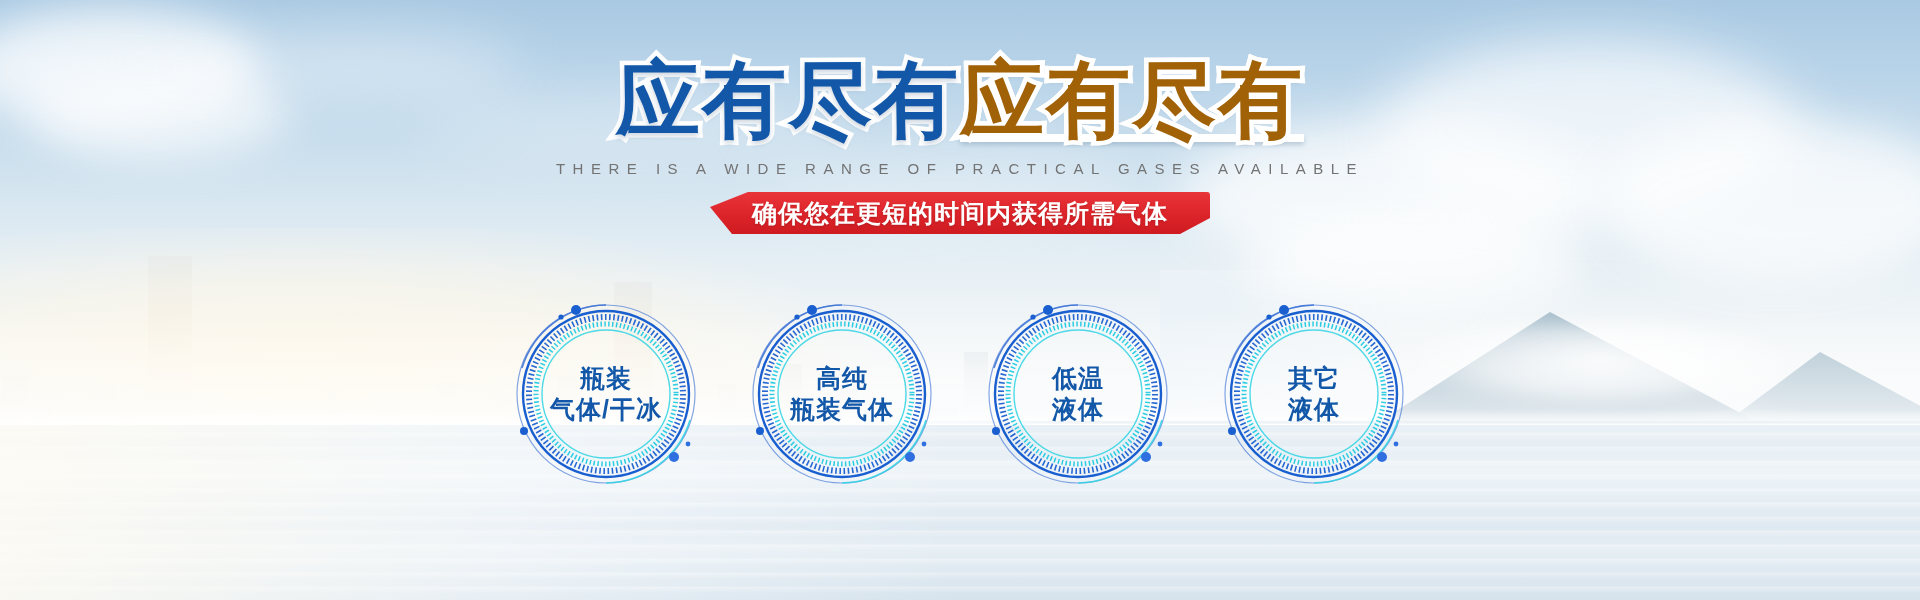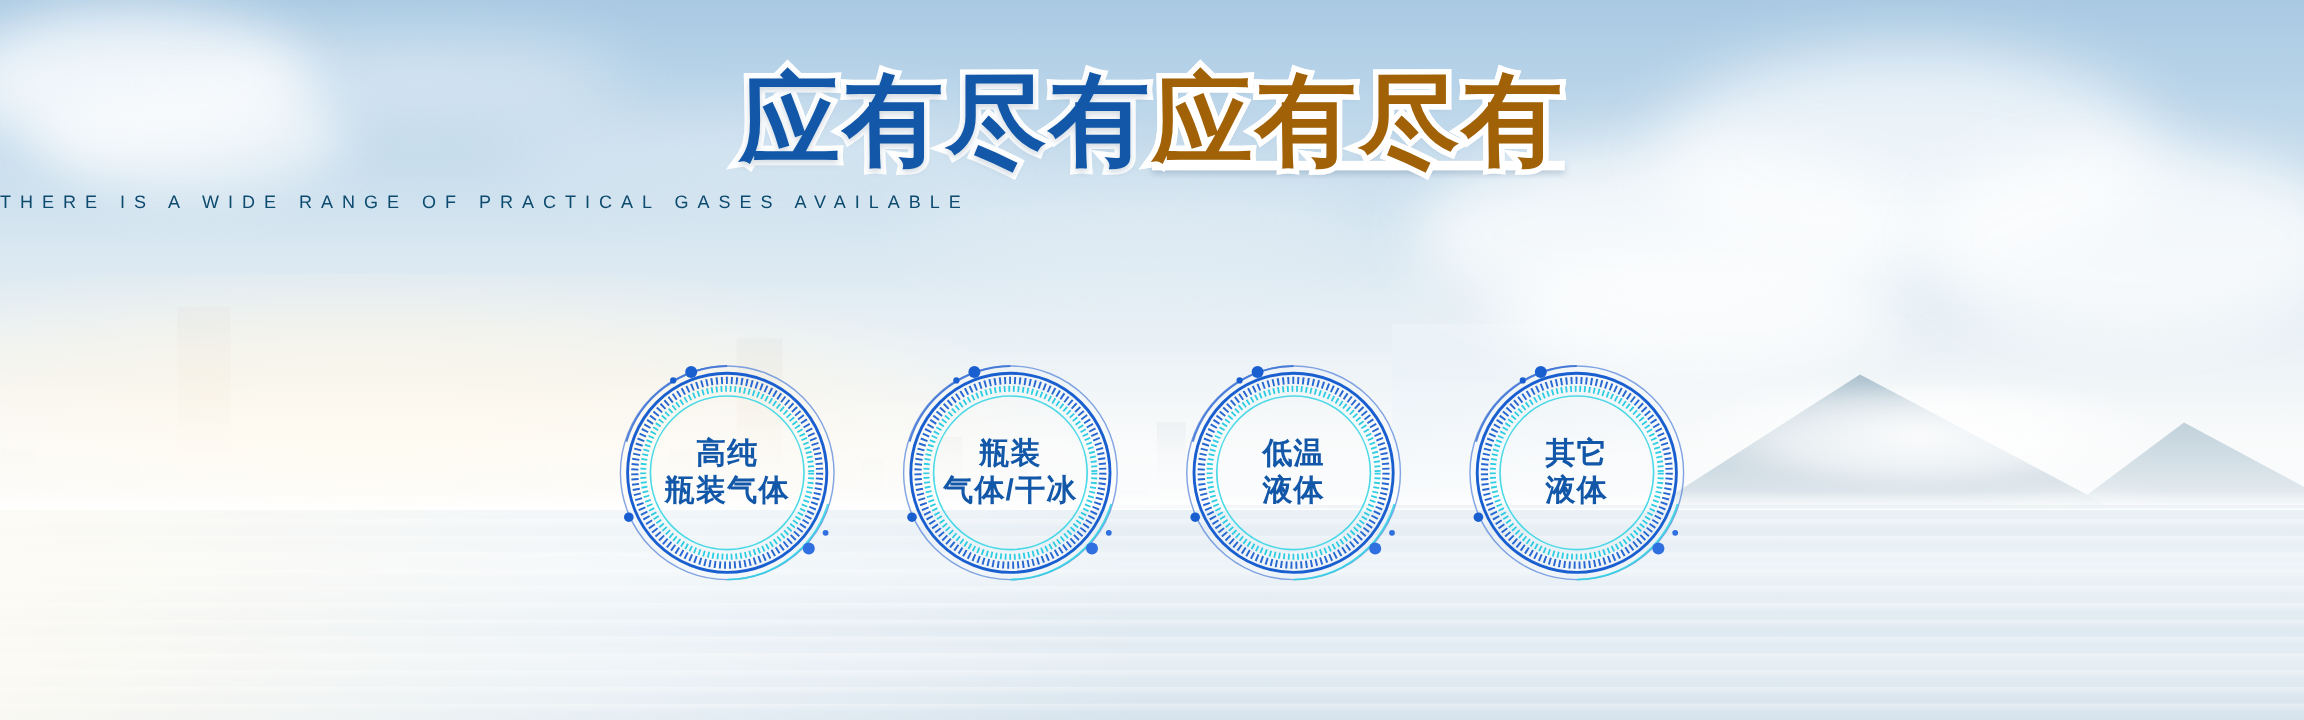--- a/index.html
+++ b/index.html
@@ -147,23 +147,24 @@
   .headline span {
     -webkit-text-stroke:9px #ffffff;
     paint-order:stroke fill;
     text-shadow:0 3px 5px rgba(90,120,150,.30);
   }
   .hl-blue { color:#1358a8; }
   .hl-red  { color:#a16207;text-decoration:underline; }
 
   .subtitle-en {
     position:absolute; left:0; right:0; top:160px;
+    text-align:center;
     font-size:15px;
     letter-spacing:7.5px;
-    color:#0c4a6e;
+    color:#737373;
     font-weight:500;
     white-space:nowrap;
   }
 
   
   .ribbon-wrap {
     position:absolute; left:50%; top:192px;
     transform:translateX(-50%);
     width:500px; height:42px;
   }
@@ -280,22 +281,47 @@
   <div class="horizon"></div>
   <div class="shore"></div>
   <div class="water"></div>
 
   <div class="headline">
     <span class="hl-blue">应有尽有</span><span class="hl-red">应有尽有</span>
   </div>
 
   <div class="subtitle-en">THERE IS A WIDE RANGE OF PRACTICAL GASES AVAILABLE</div>
 
+  <div class="ribbon-wrap">
+    <div class="ribbon"></div>
+    <div class="ribbon-text">确保您在更短的时间内获得所需气体</div>
+  </div>
 
   <div class="badges">
+
+    <div class="badge">
+      <svg viewBox="0 0 188 188">
+        <circle cx="94" cy="94" r="89" fill="none" stroke="#4f7fd8" stroke-width="1.2" opacity=".7"></circle>
+        <circle cx="94" cy="94" r="83" fill="none" stroke="#1a5fd0" stroke-width="2.4"></circle>
+        <circle cx="94" cy="94" r="77" fill="none" stroke="#1a5fd0" stroke-width="6" stroke-dasharray="1.6 2.6" opacity=".95"></circle>
+        <circle cx="94" cy="94" r="70" fill="none" stroke="#16c8e0" stroke-width="5" stroke-dasharray="1.5 2.4" opacity=".9"></circle>
+        <circle cx="94" cy="94" r="64" fill="none" stroke="#2fd4e4" stroke-width="1.4" opacity=".85"></circle>
+        <path d="M 94 5 A 89 89 0 0 0 10 68" fill="none" stroke="#3f74d6" stroke-width="1.6" opacity=".9"></path>
+        <path d="M 94 183 A 89 89 0 0 0 178 120" fill="none" stroke="#2fd4e4" stroke-width="1.6" opacity=".85"></path>
+        <circle cx="64" cy="10" r="5" fill="#1a5fd0"></circle>
+        <circle cx="49" cy="17" r="2.6" fill="#1a5fd0"></circle>
+        <circle cx="12" cy="131" r="4" fill="#1a5fd0"></circle>
+        <circle cx="162" cy="157" r="5" fill="#2f6fe0"></circle>
+        <circle cx="176" cy="144" r="2.4" fill="#2f6fe0"></circle>
+      </svg>
+      <div class="badge-label">
+        <span class="l1">瓶装</span>
+        <span class="l2">气体/干冰</span>
+      </div>
+    </div>
 
     <div class="badge">
       <svg viewBox="0 0 188 188">
         <circle cx="94" cy="94" r="89" fill="none" stroke="#4f7fd8" stroke-width="1.2" opacity=".7"></circle>
         <circle cx="94" cy="94" r="83" fill="none" stroke="#1a5fd0" stroke-width="2.4"></circle>
         <circle cx="94" cy="94" r="77" fill="none" stroke="#1a5fd0" stroke-width="6" stroke-dasharray="1.6 2.6" opacity=".95"></circle>
         <circle cx="94" cy="94" r="70" fill="none" stroke="#16c8e0" stroke-width="5" stroke-dasharray="1.5 2.4" opacity=".9"></circle>
         <circle cx="94" cy="94" r="64" fill="none" stroke="#2fd4e4" stroke-width="1.4" opacity=".85"></circle>
         <path d="M 94 5 A 89 89 0 0 0 10 68" fill="none" stroke="#3f74d6" stroke-width="1.6" opacity=".9"></path>
         <path d="M 94 183 A 89 89 0 0 0 178 120" fill="none" stroke="#2fd4e4" stroke-width="1.6" opacity=".85"></path>
@@ -320,41 +346,20 @@
         <circle cx="94" cy="94" r="64" fill="none" stroke="#2fd4e4" stroke-width="1.4" opacity=".85"></circle>
         <path d="M 94 5 A 89 89 0 0 0 10 68" fill="none" stroke="#3f74d6" stroke-width="1.6" opacity=".9"></path>
         <path d="M 94 183 A 89 89 0 0 0 178 120" fill="none" stroke="#2fd4e4" stroke-width="1.6" opacity=".85"></path>
         <circle cx="64" cy="10" r="5" fill="#1a5fd0"></circle>
         <circle cx="49" cy="17" r="2.6" fill="#1a5fd0"></circle>
         <circle cx="12" cy="131" r="4" fill="#1a5fd0"></circle>
         <circle cx="162" cy="157" r="5" fill="#2f6fe0"></circle>
         <circle cx="176" cy="144" r="2.4" fill="#2f6fe0"></circle>
       </svg>
       <div class="badge-label">
-        <span class="l1">瓶装</span>
-        <span class="l2">气体/干冰</span>
-      </div>
-    </div>
-
-    <div class="badge">
-      <svg viewBox="0 0 188 188">
-        <circle cx="94" cy="94" r="89" fill="none" stroke="#4f7fd8" stroke-width="1.2" opacity=".7"></circle>
-        <circle cx="94" cy="94" r="83" fill="none" stroke="#1a5fd0" stroke-width="2.4"></circle>
-        <circle cx="94" cy="94" r="77" fill="none" stroke="#1a5fd0" stroke-width="6" stroke-dasharray="1.6 2.6" opacity=".95"></circle>
-        <circle cx="94" cy="94" r="70" fill="none" stroke="#16c8e0" stroke-width="5" stroke-dasharray="1.5 2.4" opacity=".9"></circle>
-        <circle cx="94" cy="94" r="64" fill="none" stroke="#2fd4e4" stroke-width="1.4" opacity=".85"></circle>
-        <path d="M 94 5 A 89 89 0 0 0 10 68" fill="none" stroke="#3f74d6" stroke-width="1.6" opacity=".9"></path>
-        <path d="M 94 183 A 89 89 0 0 0 178 120" fill="none" stroke="#2fd4e4" stroke-width="1.6" opacity=".85"></path>
-        <circle cx="64" cy="10" r="5" fill="#1a5fd0"></circle>
-        <circle cx="49" cy="17" r="2.6" fill="#1a5fd0"></circle>
-        <circle cx="12" cy="131" r="4" fill="#1a5fd0"></circle>
-        <circle cx="162" cy="157" r="5" fill="#2f6fe0"></circle>
-        <circle cx="176" cy="144" r="2.4" fill="#2f6fe0"></circle>
-      </svg>
-      <div class="badge-label">
         <span class="l1">低温</span>
         <span class="l2">液体</span>
       </div>
     </div>
 
     <div class="badge">
       <svg viewBox="0 0 188 188">
         <circle cx="94" cy="94" r="89" fill="none" stroke="#4f7fd8" stroke-width="1.2" opacity=".7"></circle>
         <circle cx="94" cy="94" r="83" fill="none" stroke="#1a5fd0" stroke-width="2.4"></circle>
         <circle cx="94" cy="94" r="77" fill="none" stroke="#1a5fd0" stroke-width="6" stroke-dasharray="1.6 2.6" opacity=".95"></circle>

